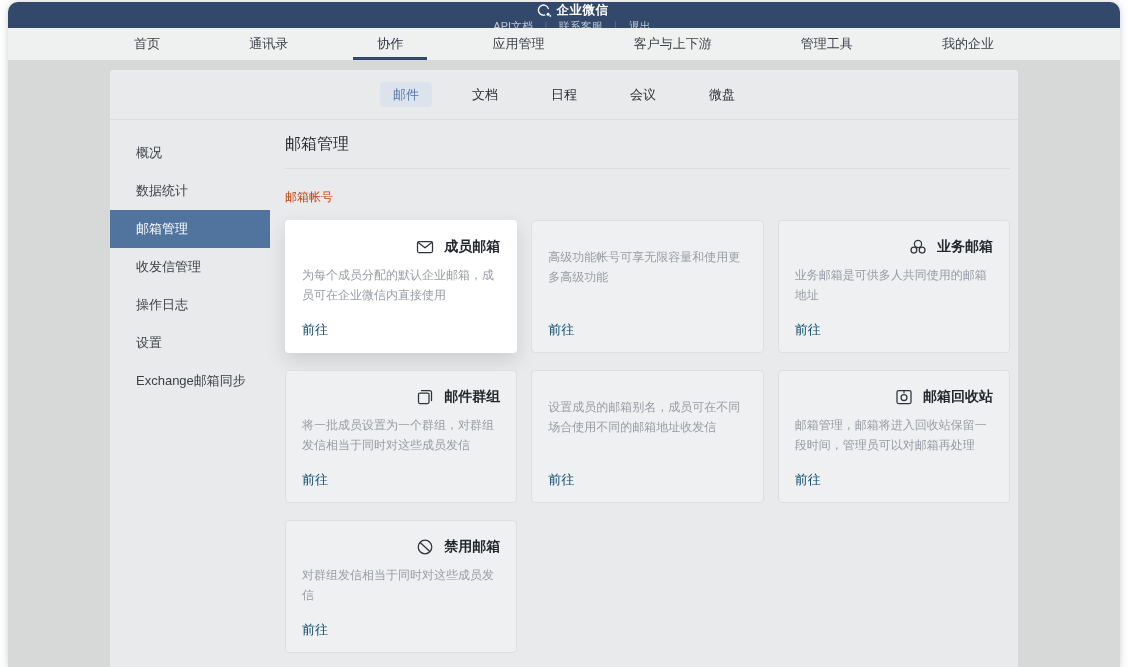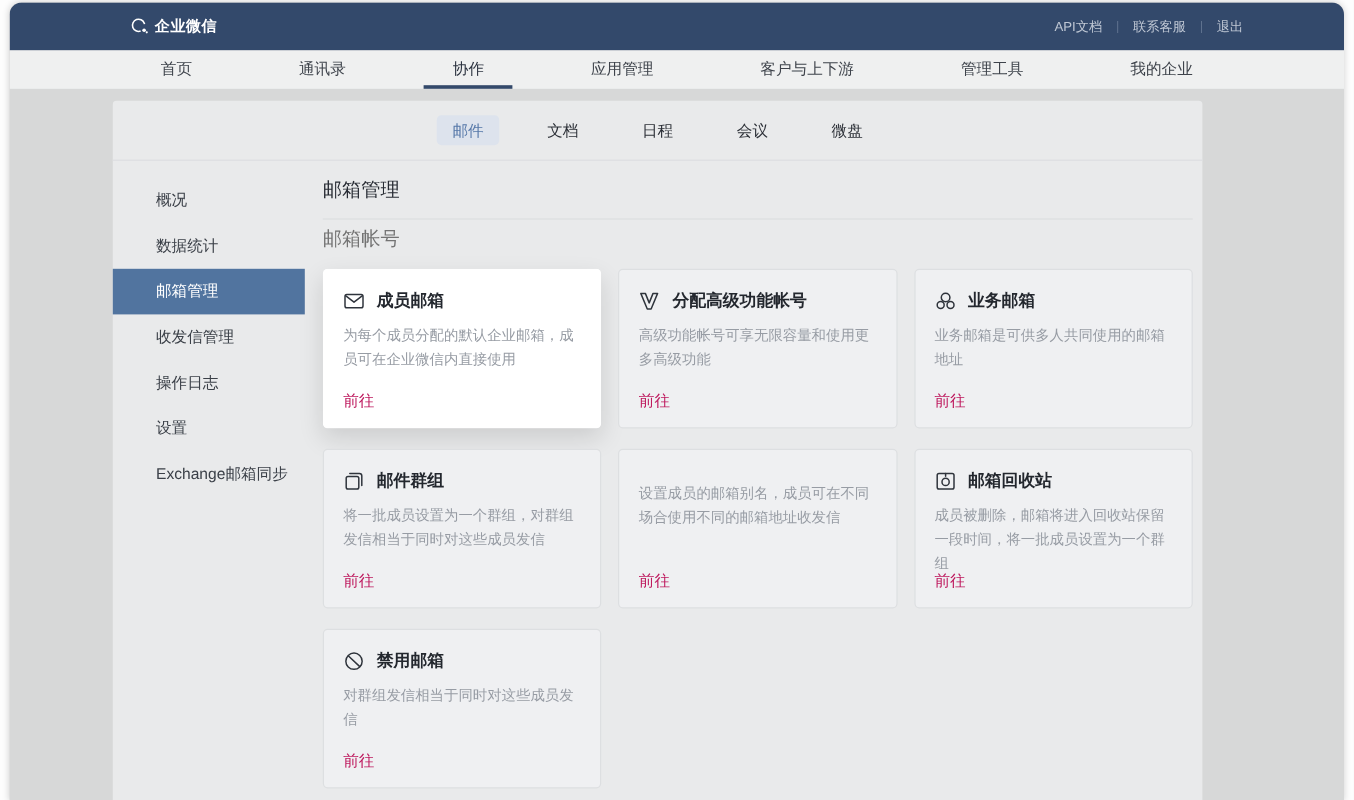--- a/index.html
+++ b/index.html
@@ -3,73 +3,73 @@
 <meta charset="utf-8">
 <style>
   * { margin:0; padding:0; box-sizing:border-box; }
   html,body { width:1128px; height:667px; background:#fdfdfd; overflow:hidden;
     font-family:"Liberation Sans","DejaVu Sans",sans-serif; }
   .window { position:absolute; left:8px; top:2px; width:1112px; height:665px;
     border-radius:10px 10px 0 0; overflow:hidden; background:#d7d8d8;
     box-shadow:0 0 6px rgba(0,0,0,.18); }
 
   
-  .topbar { height:40px; background:#33496b; display:flex; align-items:center;
-    justify-content:space-between; padding:0 84px 0 100px; }
+  .topbar { height:26px; background:#33496b; display:flex; align-items:center;
+    justify-content:space-between; padding:0 84px 0 100px;flex-direction:column; }
   .logo { display:flex; align-items:center; gap:5px; }
   .logo svg { display:block; }
   .logo-text { color:#ffffff; font-size:12.5px; font-weight:bold; letter-spacing:.5px; }
   .top-links { display:flex; gap:8px; }
   .top-link { color:#bfc7d4; font-size:11px; cursor:pointer; }
   .top-sep { color:#6e7f9a; font-size:10px; }
 
   
   .navbar { height:32px; background:#eff0f0; position:relative; }
   .nav-inner { width:860px; margin:0 auto; height:32px; display:flex;
     justify-content:space-between; align-items:center; }
   .nav-item { font-size:13px; color:#3e434b; line-height:32px; height:32px;
     position:relative; cursor:pointer; white-space:nowrap; }
   .nav-item.active { color:#2c3340;text-align:center; }
   .nav-underline { position:absolute; left:50%; transform:translateX(-50%);
     bottom:0; width:74px; height:3px; background:#33496a; }
 
   
   .page { position:relative; height:607px; }
-  .panel { position:absolute; left:86px; top:10px; width:908px; height:597px;
+  .panel { position:absolute; left:102px; top:10px; width:908px; height:597px;
     background:#e9eaeb; border-radius:3px 3px 0 0; }
 
   .subtabs { height:50px; display:flex; align-items:center; justify-content:center;
     gap:27px; border-bottom:1px solid #dcdee1; }
   .subtab { font-size:13px; color:#2b2f36; line-height:25px; padding:0 13px;
     border-radius:4px; cursor:pointer; }
   .subtab.active { background:#dde3ed; color:#5577a8; }
 
   .panel-body { display:flex; height:546px; }
   .sidebar { width:160px; padding-top:14px; flex:none; }
-  .side-item { height:38px; line-height:38px; padding-left:36px; font-size:13px;
+  .side-item { height:38px; line-height:38px; padding-left:26px; font-size:13px;
     color:#3b4048; cursor:pointer; white-space:nowrap; overflow:hidden; }
   .side-item.active { background:#51749f; color:#ffffff; }
 
   .content { flex:1 1 auto; padding:14px 8px 0 15px; }
   .page-title { font-size:16px; font-weight:500; color:#272b33; }
   .divider { height:1px; background:#dddee0; margin-top:13px; }
-  .section-label { font-size:16px; color:#737373; margin-top:6px; }
+  .section-label { font-size:12px; color:#c2410c; margin-top:20px; }
 
   .cards { display:grid; grid-template-columns:repeat(3,1fr);
     column-gap:14px; row-gap:17px; margin-top:14px; }
   .card { position:relative; height:133px; background:#eff0f2;
     border:1px solid #dddfe1; border-radius:4px; padding:17px 16px 0 16px; cursor:pointer; }
   .card.hl { background:#ffffff; border-color:transparent;
     box-shadow:0 8px 20px rgba(0,0,0,.12); }
-  .card-head { display:flex; align-items:center; gap:10px; }
+  .card-head { display:flex; align-items:center; gap:10px;justify-content:flex-end; }
   .card-head svg { display:block; flex:none; }
   .card-title { font-size:14px; font-weight:600; color:#23272e; }
   .card-desc { font-size:12px; color:#979ca4; line-height:20px; margin-top:9px; }
   .card-link { position:absolute; left:16px; bottom:13px; font-size:13px;
-    color:#be185d; cursor:pointer; }
+    color:#0c4a6e; cursor:pointer; }
 </style>
 </head>
 <body>
 
 <div class="window">
 
   <div class="topbar">
     <div class="logo">
       <span>
         <svg width="16" height="16" viewBox="0 0 18 18">
@@ -135,28 +135,20 @@
                       <rect x="1.5" y="3.5" width="15" height="11" rx="1.5" fill="none" stroke="#2f343c" stroke-width="1.25" stroke-linejoin="round" stroke-linecap="round"></rect>
                       <path d="M2.2 4.6 L9 9.8 L15.8 4.6" fill="none" stroke="#2f343c" stroke-width="1.25" stroke-linejoin="round" stroke-linecap="round"></path>
                     </svg>
                   </span>
                   <span class="card-title">成员邮箱</span>
                 </div>
                 <div class="card-desc">为每个成员分配的默认企业邮箱，成员可在企业微信内直接使用</div>
                 <div class="card-link">前往</div>
               </div>
               <div class="card">
-                <div class="card-head">
-                  <span>
-                    <svg width="18" height="18" viewBox="0 0 18 18">
-                      <path d="M2 2.5 h3.8 L9 10.4 L12.2 2.5 H16 L10.6 15.5 H7.4 Z" fill="none" stroke="#2f343c" stroke-width="1.25" stroke-linejoin="round" stroke-linecap="round"></path>
-                    </svg>
-                  </span>
-                  <span class="card-title">分配高级功能帐号</span>
-                </div>
                 <div class="card-desc">高级功能帐号可享无限容量和使用更多高级功能</div>
                 <div class="card-link">前往</div>
               </div>
               <div class="card">
                 <div class="card-head">
                   <span>
                     <svg width="18" height="18" viewBox="0 0 18 18">
                       <circle cx="9" cy="5.9" r="3.6" fill="none" stroke="#2f343c" stroke-width="1.25" stroke-linejoin="round" stroke-linecap="round"></circle>
                       <circle cx="4.9" cy="12.1" r="2.9" fill="none" stroke="#2f343c" stroke-width="1.25" stroke-linejoin="round" stroke-linecap="round"></circle>
                       <circle cx="13.1" cy="12.1" r="2.9" fill="none" stroke="#2f343c" stroke-width="1.25" stroke-linejoin="round" stroke-linecap="round"></circle>
@@ -188,21 +180,21 @@
                 <div class="card-head">
                   <span>
                     <svg width="18" height="18" viewBox="0 0 18 18">
                       <rect x="2" y="2.5" width="14" height="13" rx="1.5" fill="none" stroke="#2f343c" stroke-width="1.25" stroke-linejoin="round" stroke-linecap="round"></rect>
                       <circle cx="9" cy="9.6" r="3" fill="none" stroke="#2f343c" stroke-width="1.25" stroke-linejoin="round" stroke-linecap="round"></circle>
                       <path d="M9 2.5 v2.3" fill="none" stroke="#2f343c" stroke-width="1.25" stroke-linejoin="round" stroke-linecap="round"></path>
                     </svg>
                   </span>
                   <span class="card-title">邮箱回收站</span>
                 </div>
-                <div class="card-desc">成员被删除，邮箱将进入回收站保留一段时间，将一批成员设置为一个群组</div>
+                <div class="card-desc">邮箱管理，邮箱将进入回收站保留一段时间，管理员可以对邮箱再处理</div>
                 <div class="card-link">前往</div>
               </div>
               <div class="card">
                 <div class="card-head">
                   <span>
                     <svg width="18" height="18" viewBox="0 0 18 18">
                       <circle cx="9" cy="9" r="6.8" fill="none" stroke="#2f343c" stroke-width="1.25" stroke-linejoin="round" stroke-linecap="round"></circle>
                       <path d="M4.4 4.7 L13.6 13.3" fill="none" stroke="#2f343c" stroke-width="1.25" stroke-linejoin="round" stroke-linecap="round"></path>
                     </svg>
                   </span>

